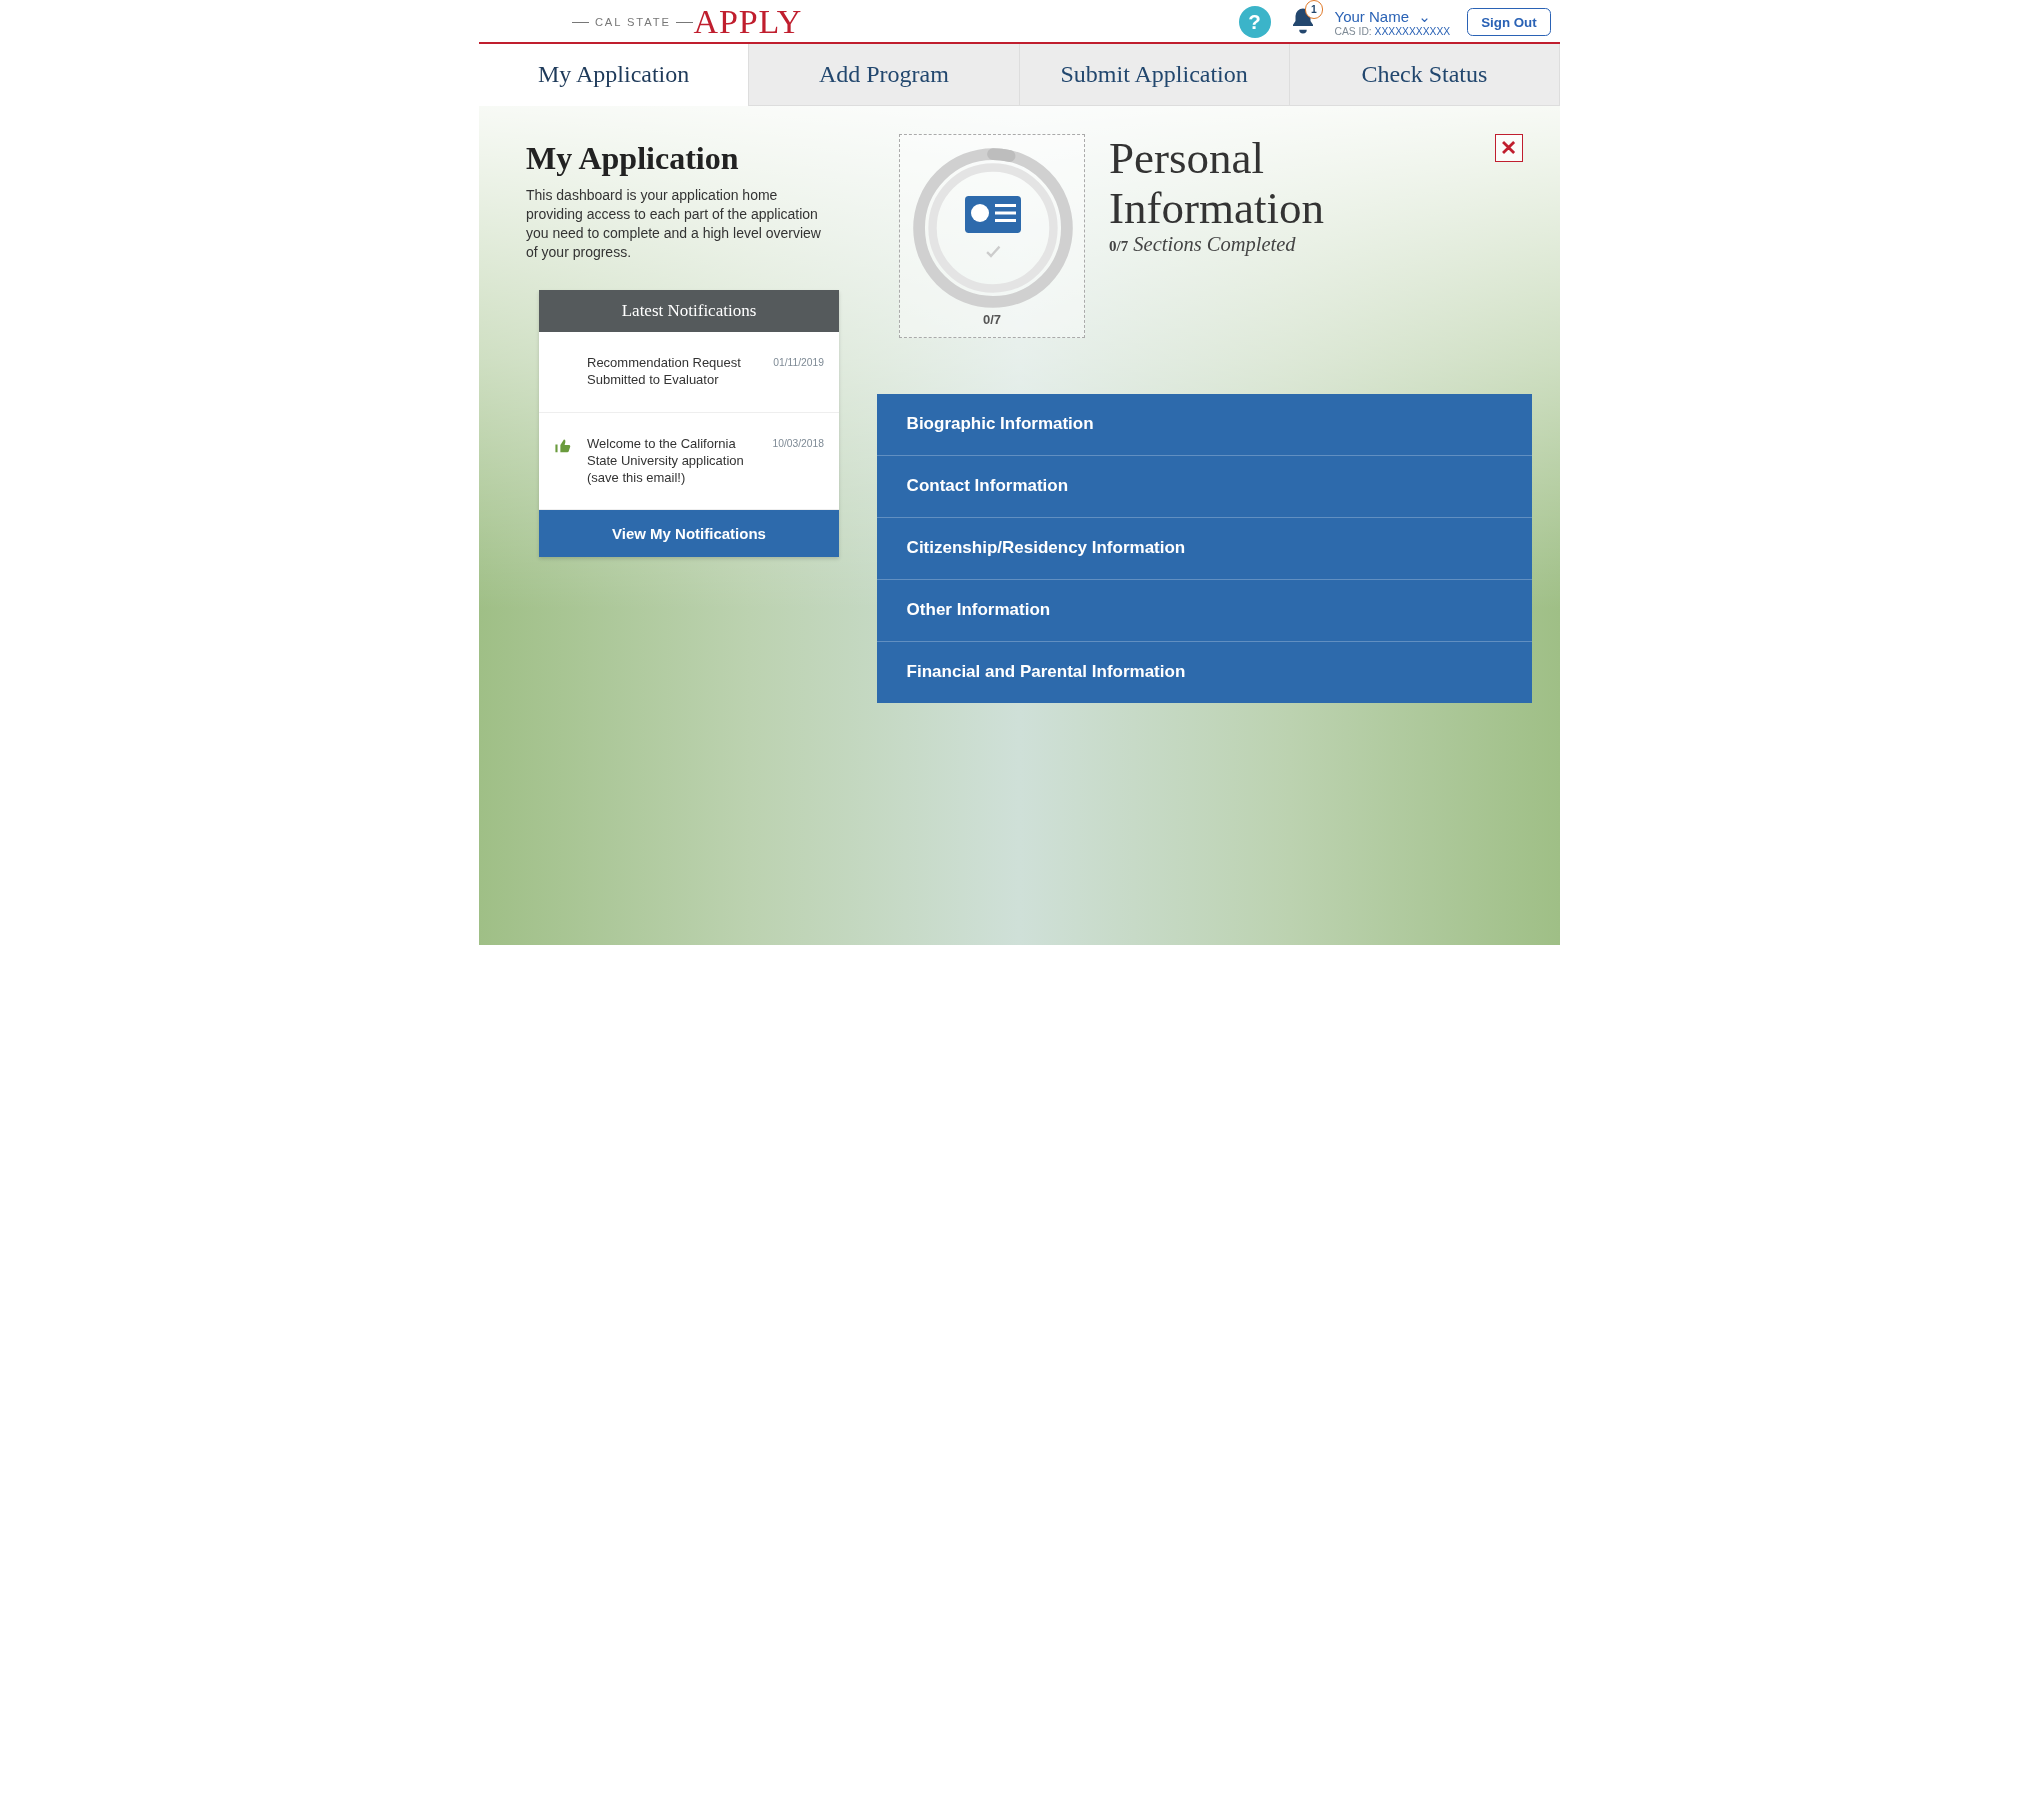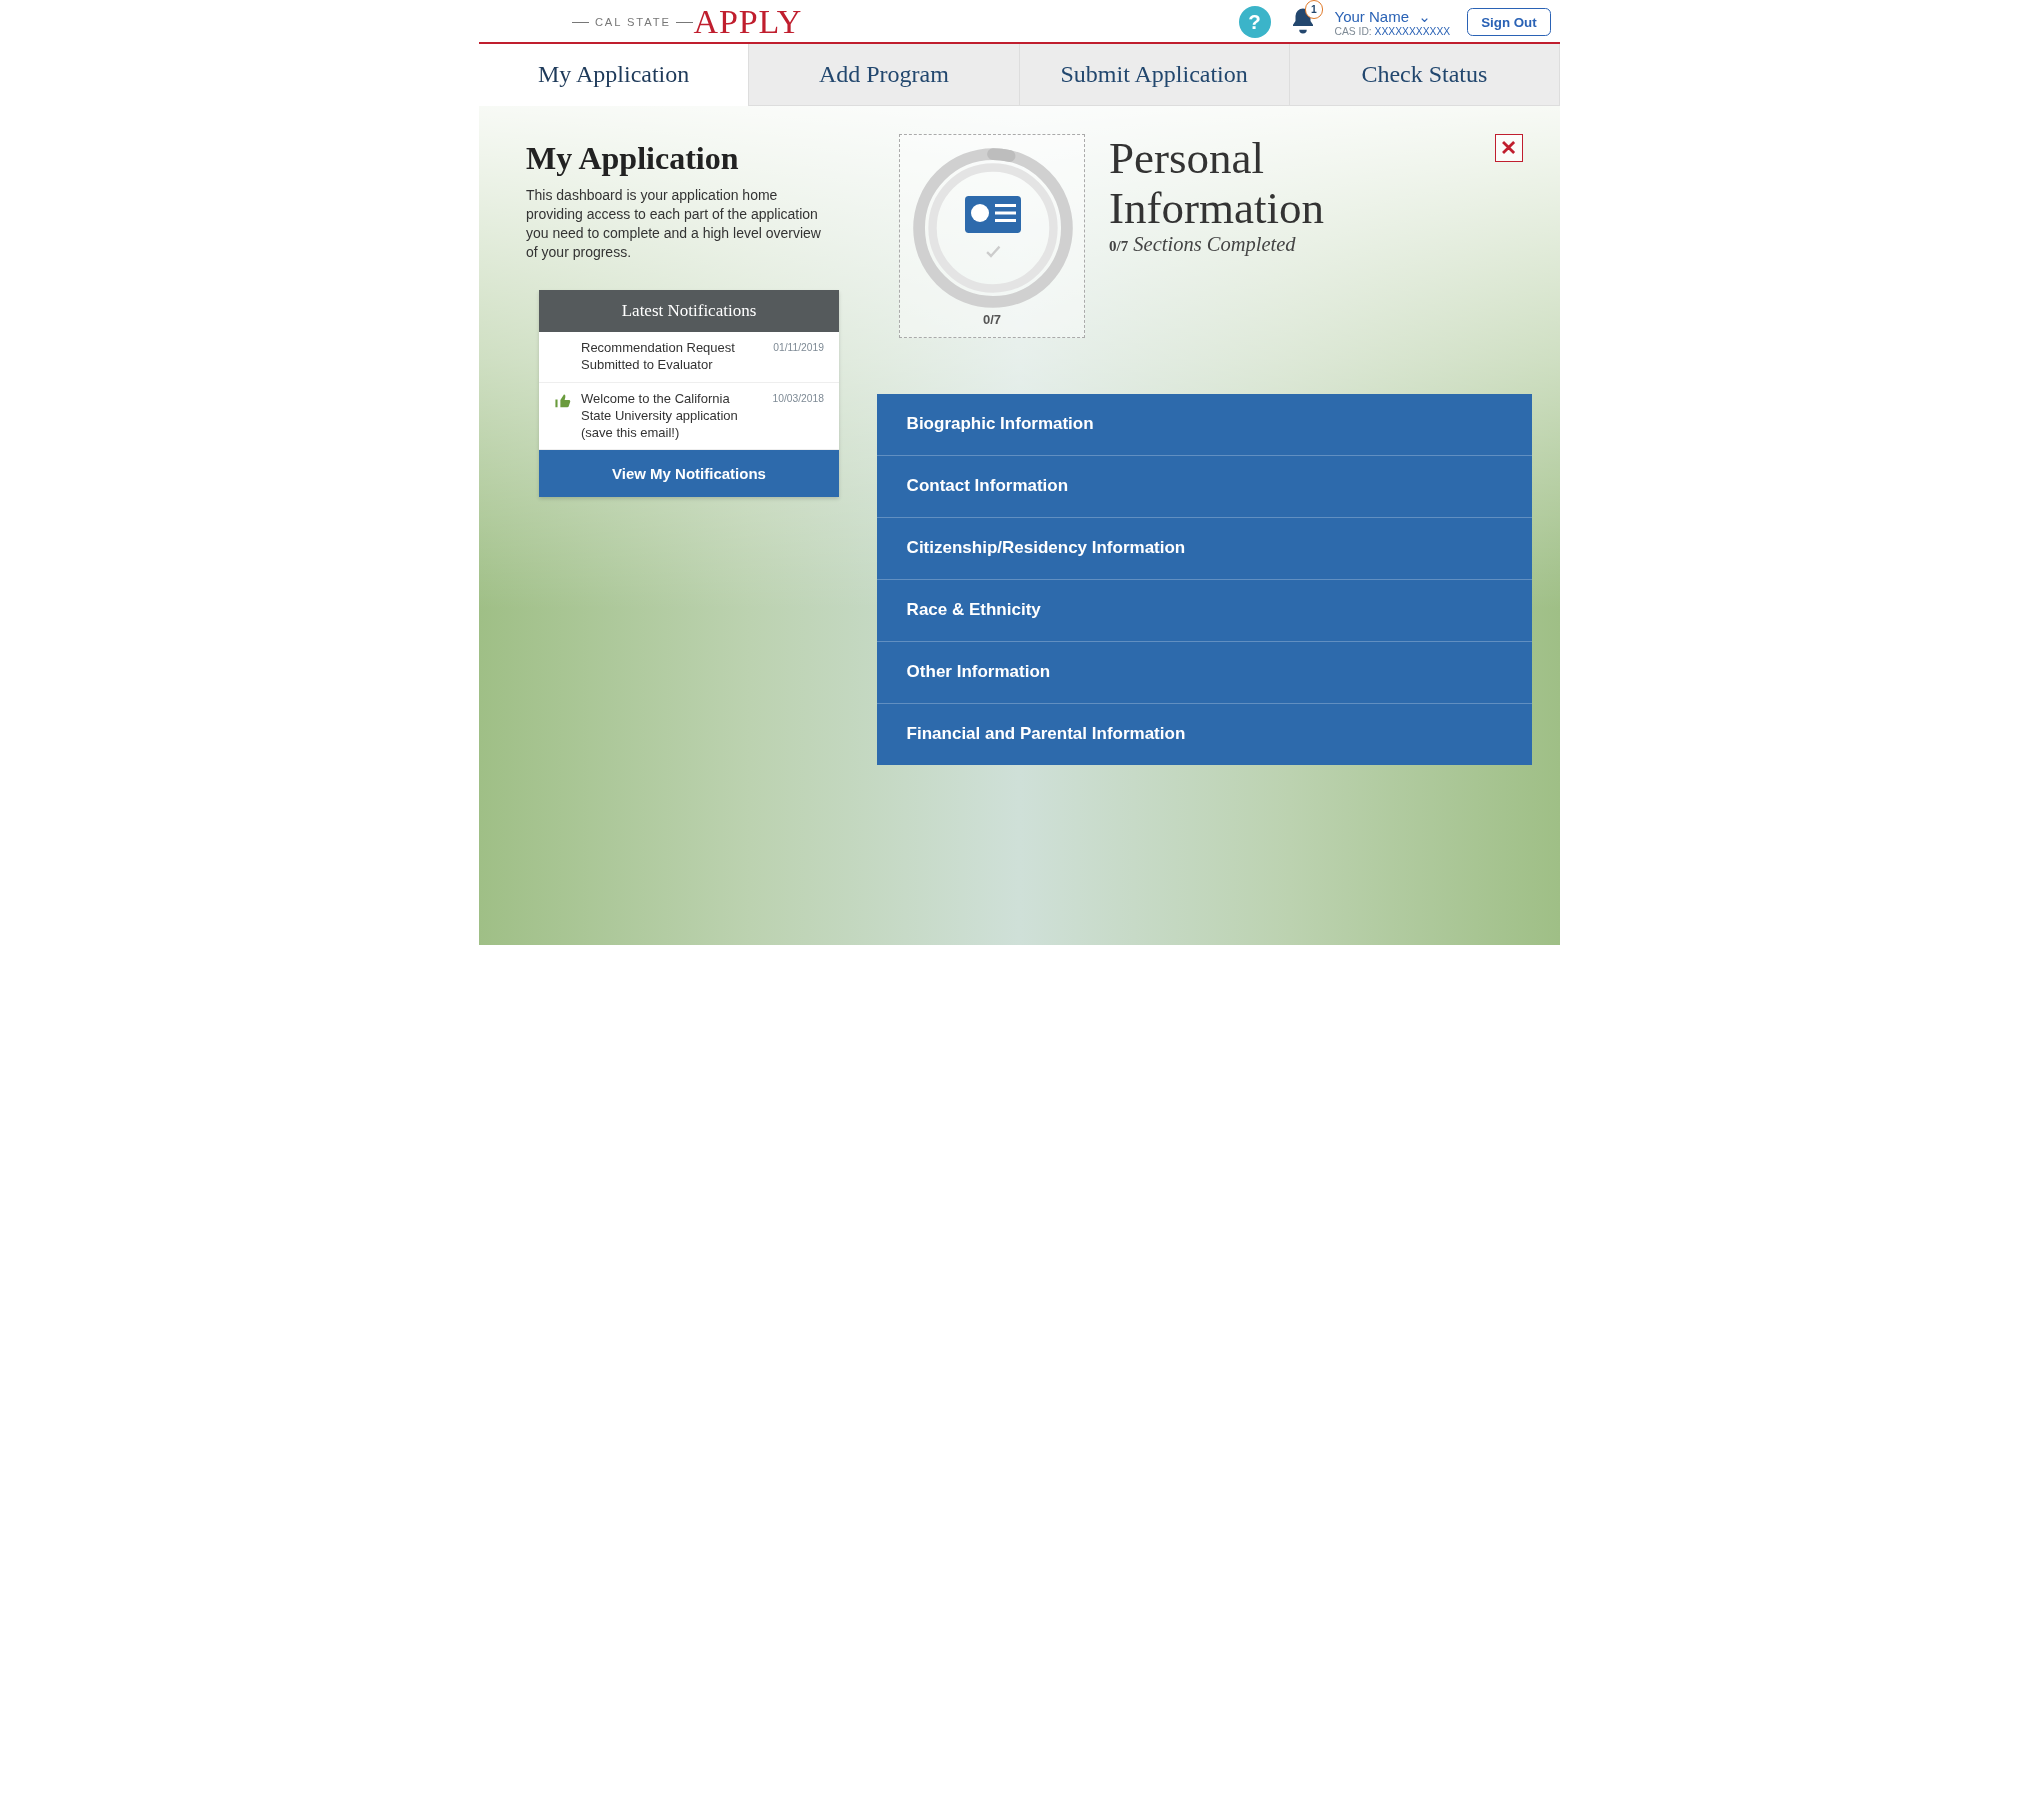--- a/index.html
+++ b/index.html
@@ -65,21 +65,21 @@
 
   .content { position:relative; display:flex; gap:56px; padding:28px 28px 0 47px; }
 
   
   .leftcol { width: 317px; }
   .page-title { font-family: Georgia, serif; font-size:32px; color:#222; margin:5.6px 0 9.3px 0;}
   .page-desc { font-size:14px; color:#333; line-height:1.35; max-width:308px; margin-bottom:28px;}
 
   .notif-card { width:300px; background:#fff; box-shadow:0 1.9px 3.7px rgba(0,0,0,0.15); margin-left:13px;}
   .notif-header { background:#555a5c; color:#fff; font-family: Georgia, serif; font-size:17px; text-align:center; padding:11.2px 0;}
-  .notif-item { display:flex; padding:8px 15px; border-bottom:0.9px solid #eee; gap:10px;}
+  .notif-item { display:flex; padding:23px 15px; border-bottom:0.9px solid #eee; gap:16px;}
   .notif-item .thumb-col{ width:17px; display:flex; align-items:flex-start; padding-top:1.9px;}
   .thumb-icon svg{ width:17px;height:17px; fill:#6a9b3d;}
   .notif-text { flex:1; font-size:13px; color:#333; line-height:1.3; padding-right:5.6px;}
   .notif-date { font-size:10.3px; color:#7e8a95; white-space:nowrap; padding-top:1.9px;}
   .view-notif { background:#2d6aac; color:#fff; text-align:center; padding:15px 0; font-weight:600; font-size:15px; cursor:pointer;}
 
   
   .rightcol { flex:1; position:relative; }
   .close-x {
     position:absolute; right:9.3px; top:0;
@@ -226,21 +226,20 @@
               <span class="count">0/7</span>
               <span>Sections Completed</span>
             </div>
           </div>
         </div>
 
         <div class="section-list">
           <div class="section-item">Biographic Information</div>
           <div class="section-item">Contact Information</div>
           <div class="section-item">Citizenship/Residency Information</div>
-          <div class="section-item">Race &amp; Ethnicity</div>
           <div class="section-item">Other Information</div>
           <div class="section-item">Financial and Parental Information</div>
         </div>
       </div>
     </div>
   </div>
 </div>
 
 
 </body></html>

